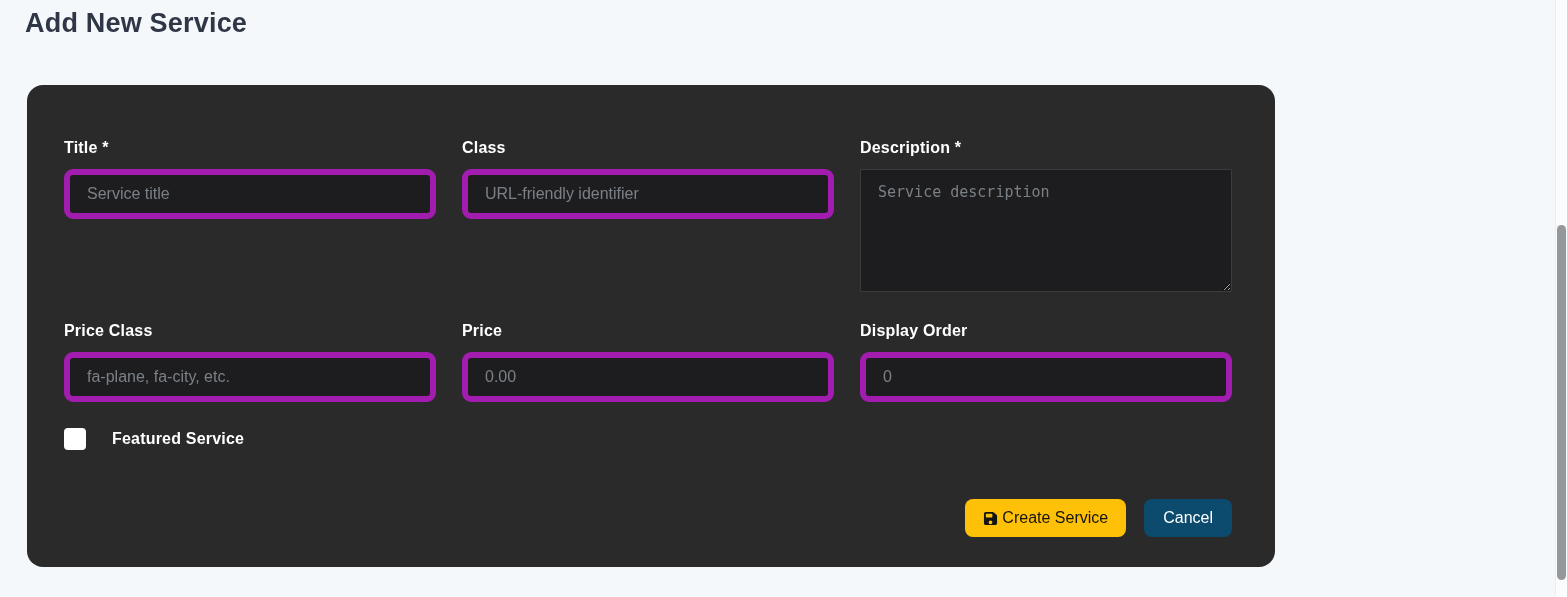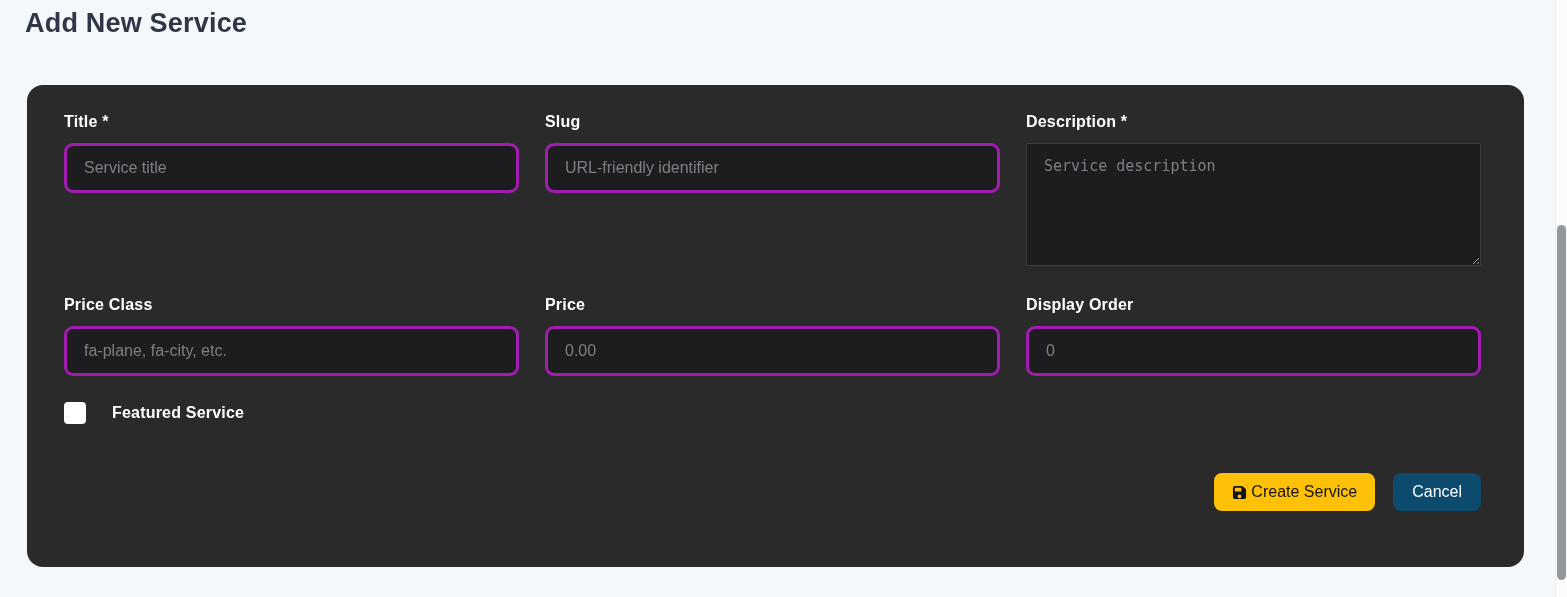--- a/index.html
+++ b/index.html
@@ -13,42 +13,42 @@
 
   .page-title {
     position: absolute; left: 25px; top: 8px;
     font-size: 27px; font-weight: 700; color: #2f3747;
     letter-spacing: 0.2px;
   }
 
   .card {
     position: absolute;
     left: 27px; top: 85px;
-    width: 1497px; height: 482px;
+    width: 1248px; height: 482px;
     background: #2a2a2b;
     border-radius: 16px;
-    padding: 28px 43px 40px 37px;
+    padding: 54px 43px 40px 37px;
   }
 
   .form-grid {
     display: grid;
     grid-template-columns: repeat(3, 1fr);
     column-gap: 26px;
     row-gap: 30px;
   }
 
   .field-group { display: flex; flex-direction: column; }
   .field-label {
     color: #ffffff; font-size: 16px; font-weight: 700;
     margin-bottom: 12px; letter-spacing: 0.2px;
   }
   .text-input {
     width: 100%; height: 50px;
     background: #1d1d1f;
-    border: 3px solid #a21caf;
+    border: 6px solid #a21caf;
     border-radius: 9px;
     color: #e6e6e6;
     font-size: 16px;
     font-family: "Liberation Sans", sans-serif;
     padding: 0 17px;
     outline: none;
   }
   .text-input::placeholder { color: #7b8086; opacity: 1; }
 
   .textarea-input {
@@ -127,21 +127,21 @@
   <div class="card">
 
     <div class="form-grid">
 
       <div class="field-group">
         <label class="field-label">Title *</label>
         <input type="text" class="text-input" placeholder="Service title" style="">
       </div>
 
       <div class="field-group">
-        <label class="field-label">Slug</label>
+        <label class="field-label">Class</label>
         <input type="text" class="text-input" placeholder="URL-friendly identifier" style="">
       </div>
 
       <div class="field-group">
         <label class="field-label">Description *</label>
         <textarea class="textarea-input" placeholder="Service description" style=""></textarea>
       </div>
 
       <div class="field-group">
         <label class="field-label">Price Class</label>

